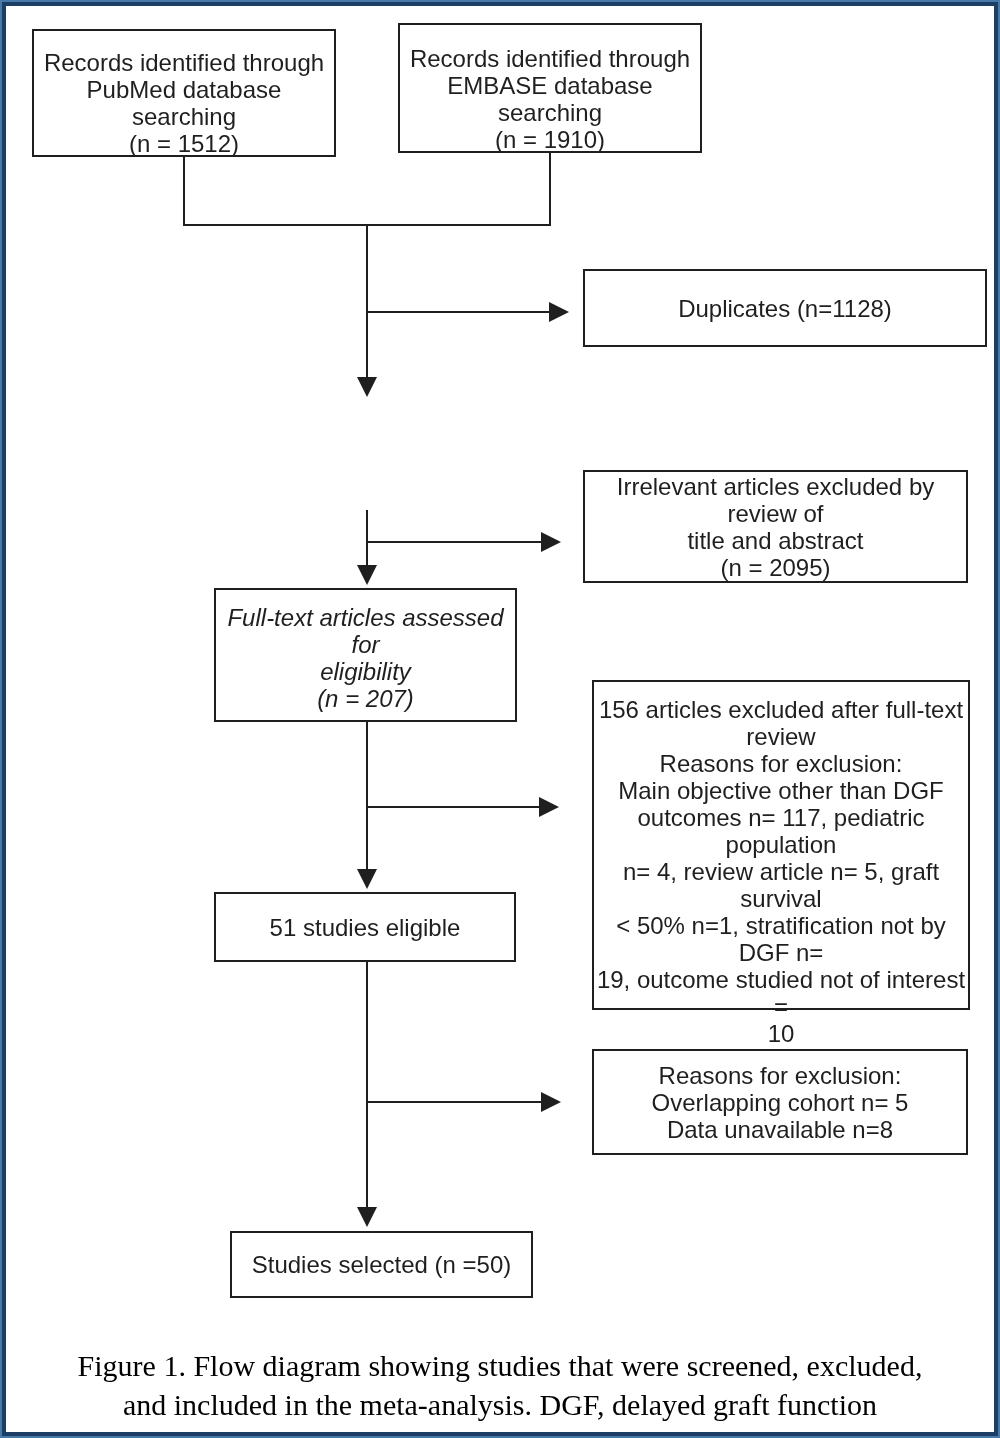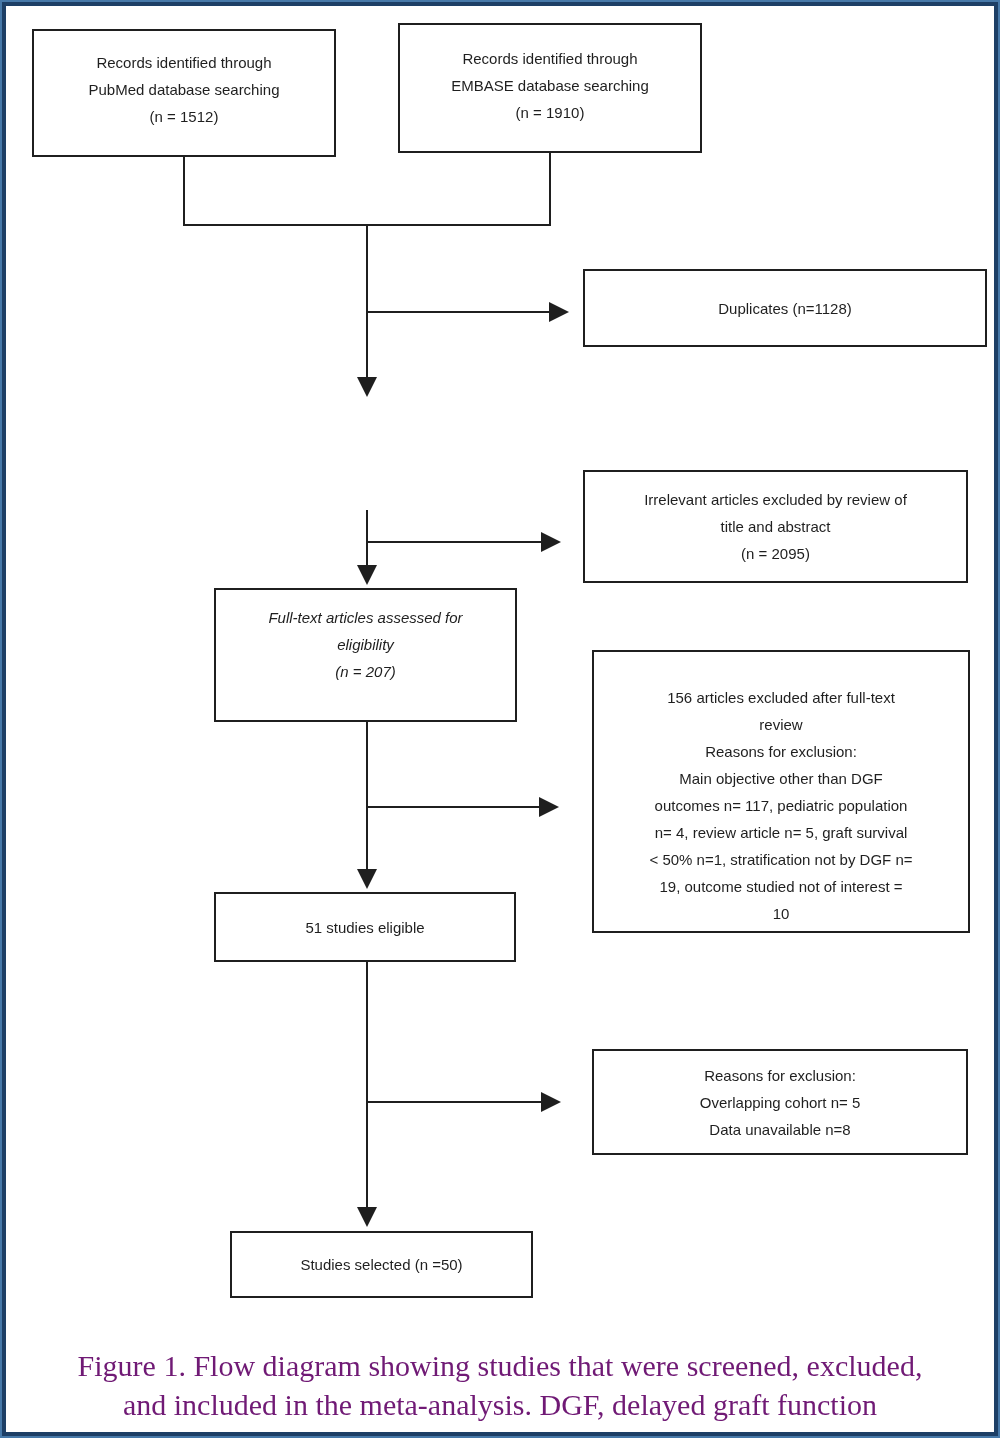--- a/index.html
+++ b/index.html
@@ -16,40 +16,40 @@
     overflow: hidden;
   }
   .arrows { position: absolute; left: 0; top: 0; }
   .fbox {
     position: absolute;
     box-sizing: border-box;
     border: 2px solid #1f1f1f;
     background: #ffffff;
     text-align: center;
     white-space: pre-line;
-    font-size: 15px;
+    font-size: 24px;
     line-height: 27px;
     color: #1f1f1f;
   }
   .fbox.center {
     display: flex;
     align-items: center;
     justify-content: center;
   }
   .caption {
     position: absolute;
     left: 0;
     top: 1346px;
     width: 100%;
     text-align: center;
     white-space: pre-line;
     font-family: "Liberation Serif", serif;
     font-size: 30px;
     line-height: 39px;
-    color: #701a75;
+    color: #000000;
   }
 </style>
 </head>
 <body>
 
 <div class="page">
 
   <svg class="arrows" width="1000" height="1438" viewBox="0 0 1000 1438">
     <defs>
       <marker id="ah" viewBox="0 0 10 10" refX="8.5" refY="5" markerWidth="11" markerHeight="10" orient="auto">
@@ -83,21 +83,21 @@
 
 
   <div class="fbox center" style="left:583px; top:470px; width:385px; height:113px;">Irrelevant articles excluded by review of
 title and abstract
 (n = 2095)</div>
 
   <div class="fbox" style="left:214px; top:588px; width:303px; height:134px; padding-top:14px;font-style:italic;">Full-text articles assessed for
 eligibility
 (n = 207)</div>
 
-  <div class="fbox" style="left:592px; top:650px; width:378px; height:283px; padding-top:32px;">156 articles excluded after full-text
+  <div class="fbox" style="left:592px; top:680px; width:378px; height:330px; padding-top:14px;">156 articles excluded after full-text
 review
 Reasons for exclusion:
 Main objective other than DGF
 outcomes n= 117, pediatric population
 n= 4, review article n= 5, graft survival
 &lt; 50% n=1, stratification not by DGF n=
 19, outcome studied not of interest =
 10</div>
 
   <div class="fbox center" style="left:214px; top:892px; width:302px; height:70px;">51 studies eligible</div>

